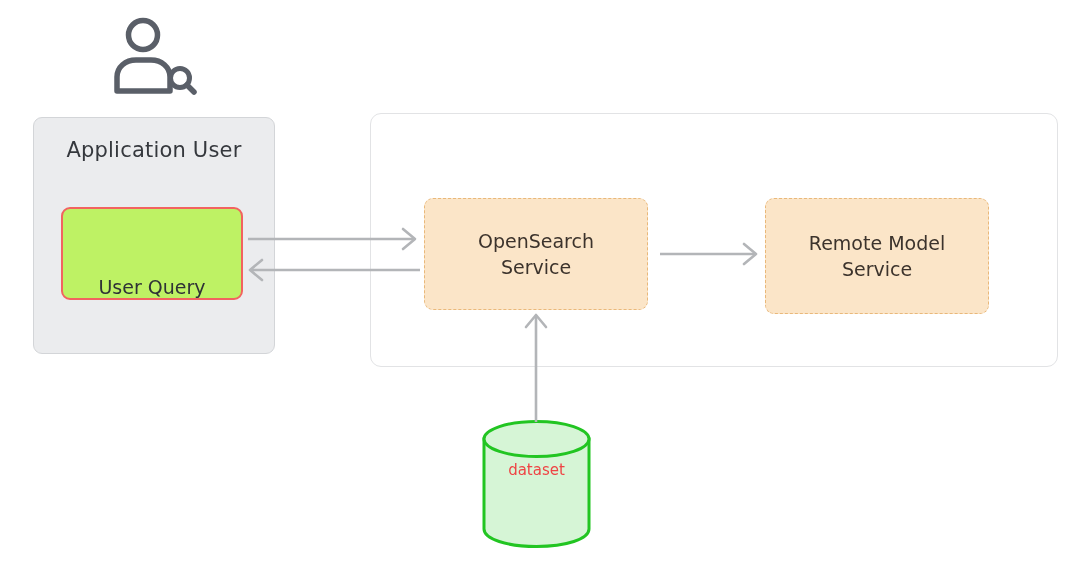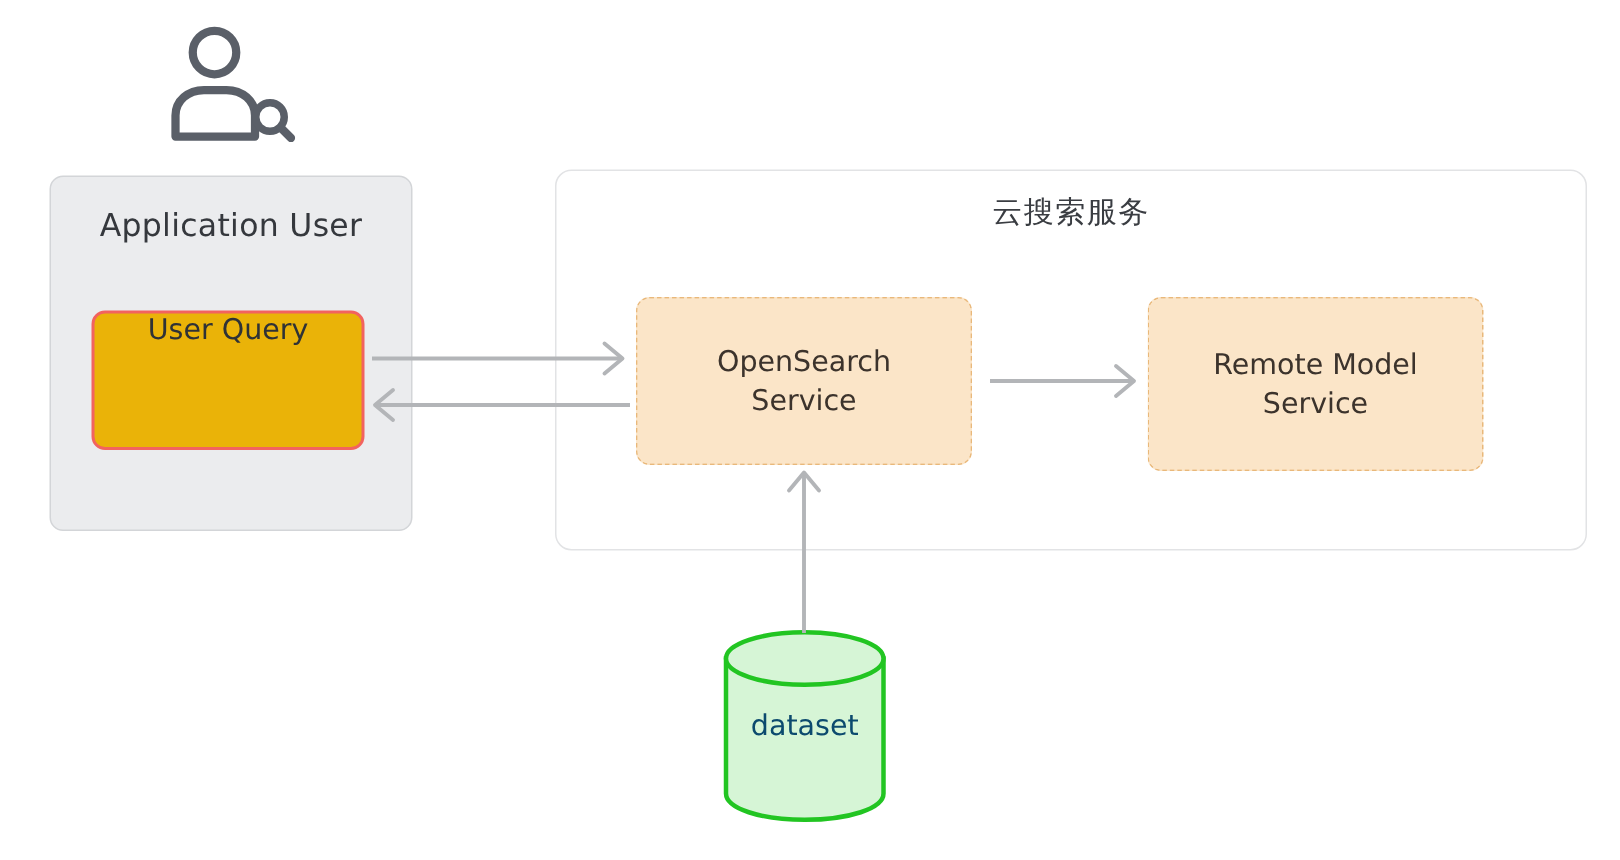--- a/index.html
+++ b/index.html
@@ -50,26 +50,26 @@
     letter-spacing: 0.2px;
   }
 
   
   .user-query-box {
     position: absolute;
     left: 61px;
     top: 207px;
     width: 182px;
     height: 93px;
-    background: #eab308;
+    background: #bef264;
     border: 2.4px solid #f2635f;
     border-radius: 9px;
     box-sizing: border-box;
     display: flex;
-    align-items: flex-start;
+    align-items: flex-end;
     justify-content: center;
   }
   .user-query-label {
     font-size: 19px;
     color: #2f3236;
   }
 
   
   .cloud-box {
     position: absolute;
@@ -129,28 +129,28 @@
   .dataset-cyl {
     position: absolute;
     left: 481px;
     top: 419px;
     width: 111px;
     height: 130px;
   }
   .dataset-label {
     position: absolute;
     left: 481px;
-    top: 419px;
+    top: 405px;
     width: 111px;
     height: 130px;
     display: flex;
     align-items: center;
     justify-content: center;
-    font-size: 19px;
-    color: #0c4a6e;
+    font-size: 15px;
+    color: #ef4444;
     pointer-events: none;
   }
 
   
   .arrow-layer {
     position: absolute;
     left: 0;
     top: 0;
     width: 1080px;
     height: 573px;
@@ -165,21 +165,20 @@
   <div class="user-icon">
     <svg width="92" height="82" viewBox="0 0 92 82" fill="none">
       <circle cx="33" cy="21" r="14.5" stroke="#5a5f68" stroke-width="5.5" fill="none"></circle>
       <path d="M7 77 L7 63 C7 53 15.5 46 26 46 L41 46 C51.5 46 60 53 60 63 L60 77 Z" stroke="#5a5f68" stroke-width="5.5" fill="none" stroke-linejoin="round"></path>
       <circle cx="70" cy="64" r="9.5" stroke="#5a5f68" stroke-width="5" fill="#ffffff"></circle>
       <line x1="77" y1="71" x2="84" y2="78" stroke="#5a5f68" stroke-width="5.5" stroke-linecap="round"></line>
     </svg>
   </div>
 
   <div class="cloud-box"></div>
-  <div class="cloud-title">云搜索服务</div>
 
   <div class="app-logic-box">
     <div class="app-logic-title">Application User</div>
   </div>
 
   <div class="user-query-box">
     <span class="user-query-label">User Query</span>
   </div>
 
   <div class="svc-box" id="opensearch-cluster">

